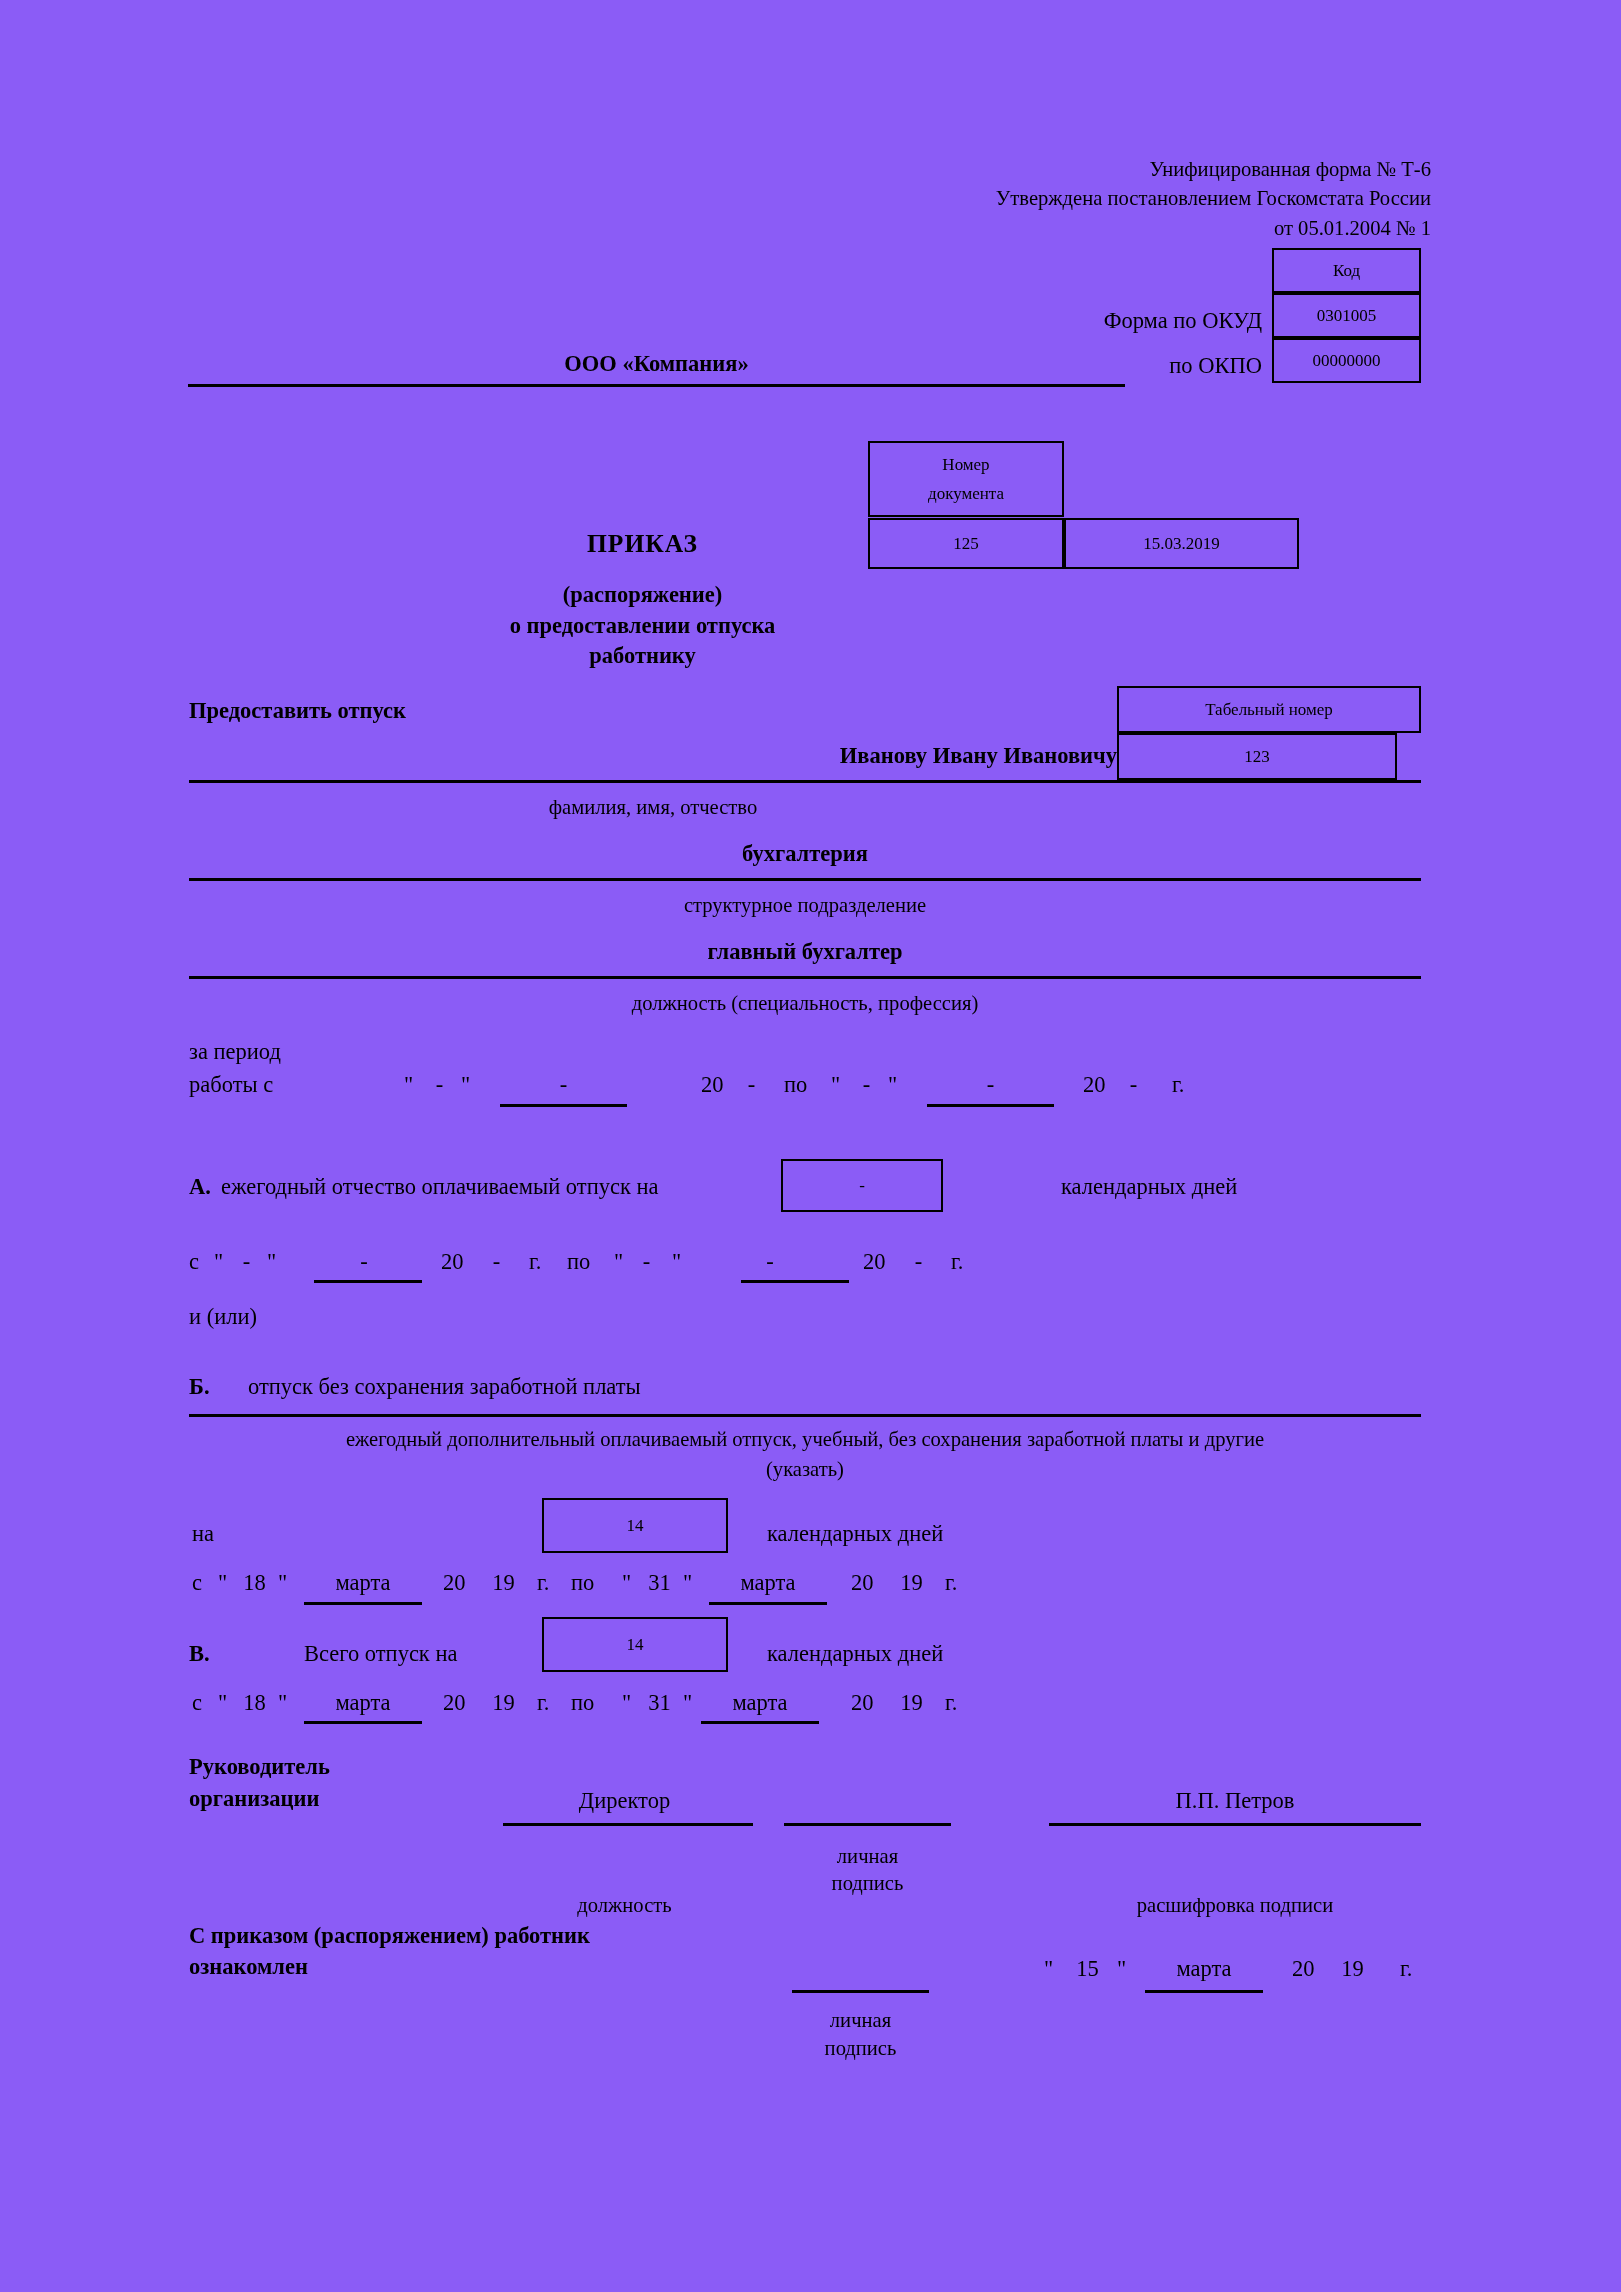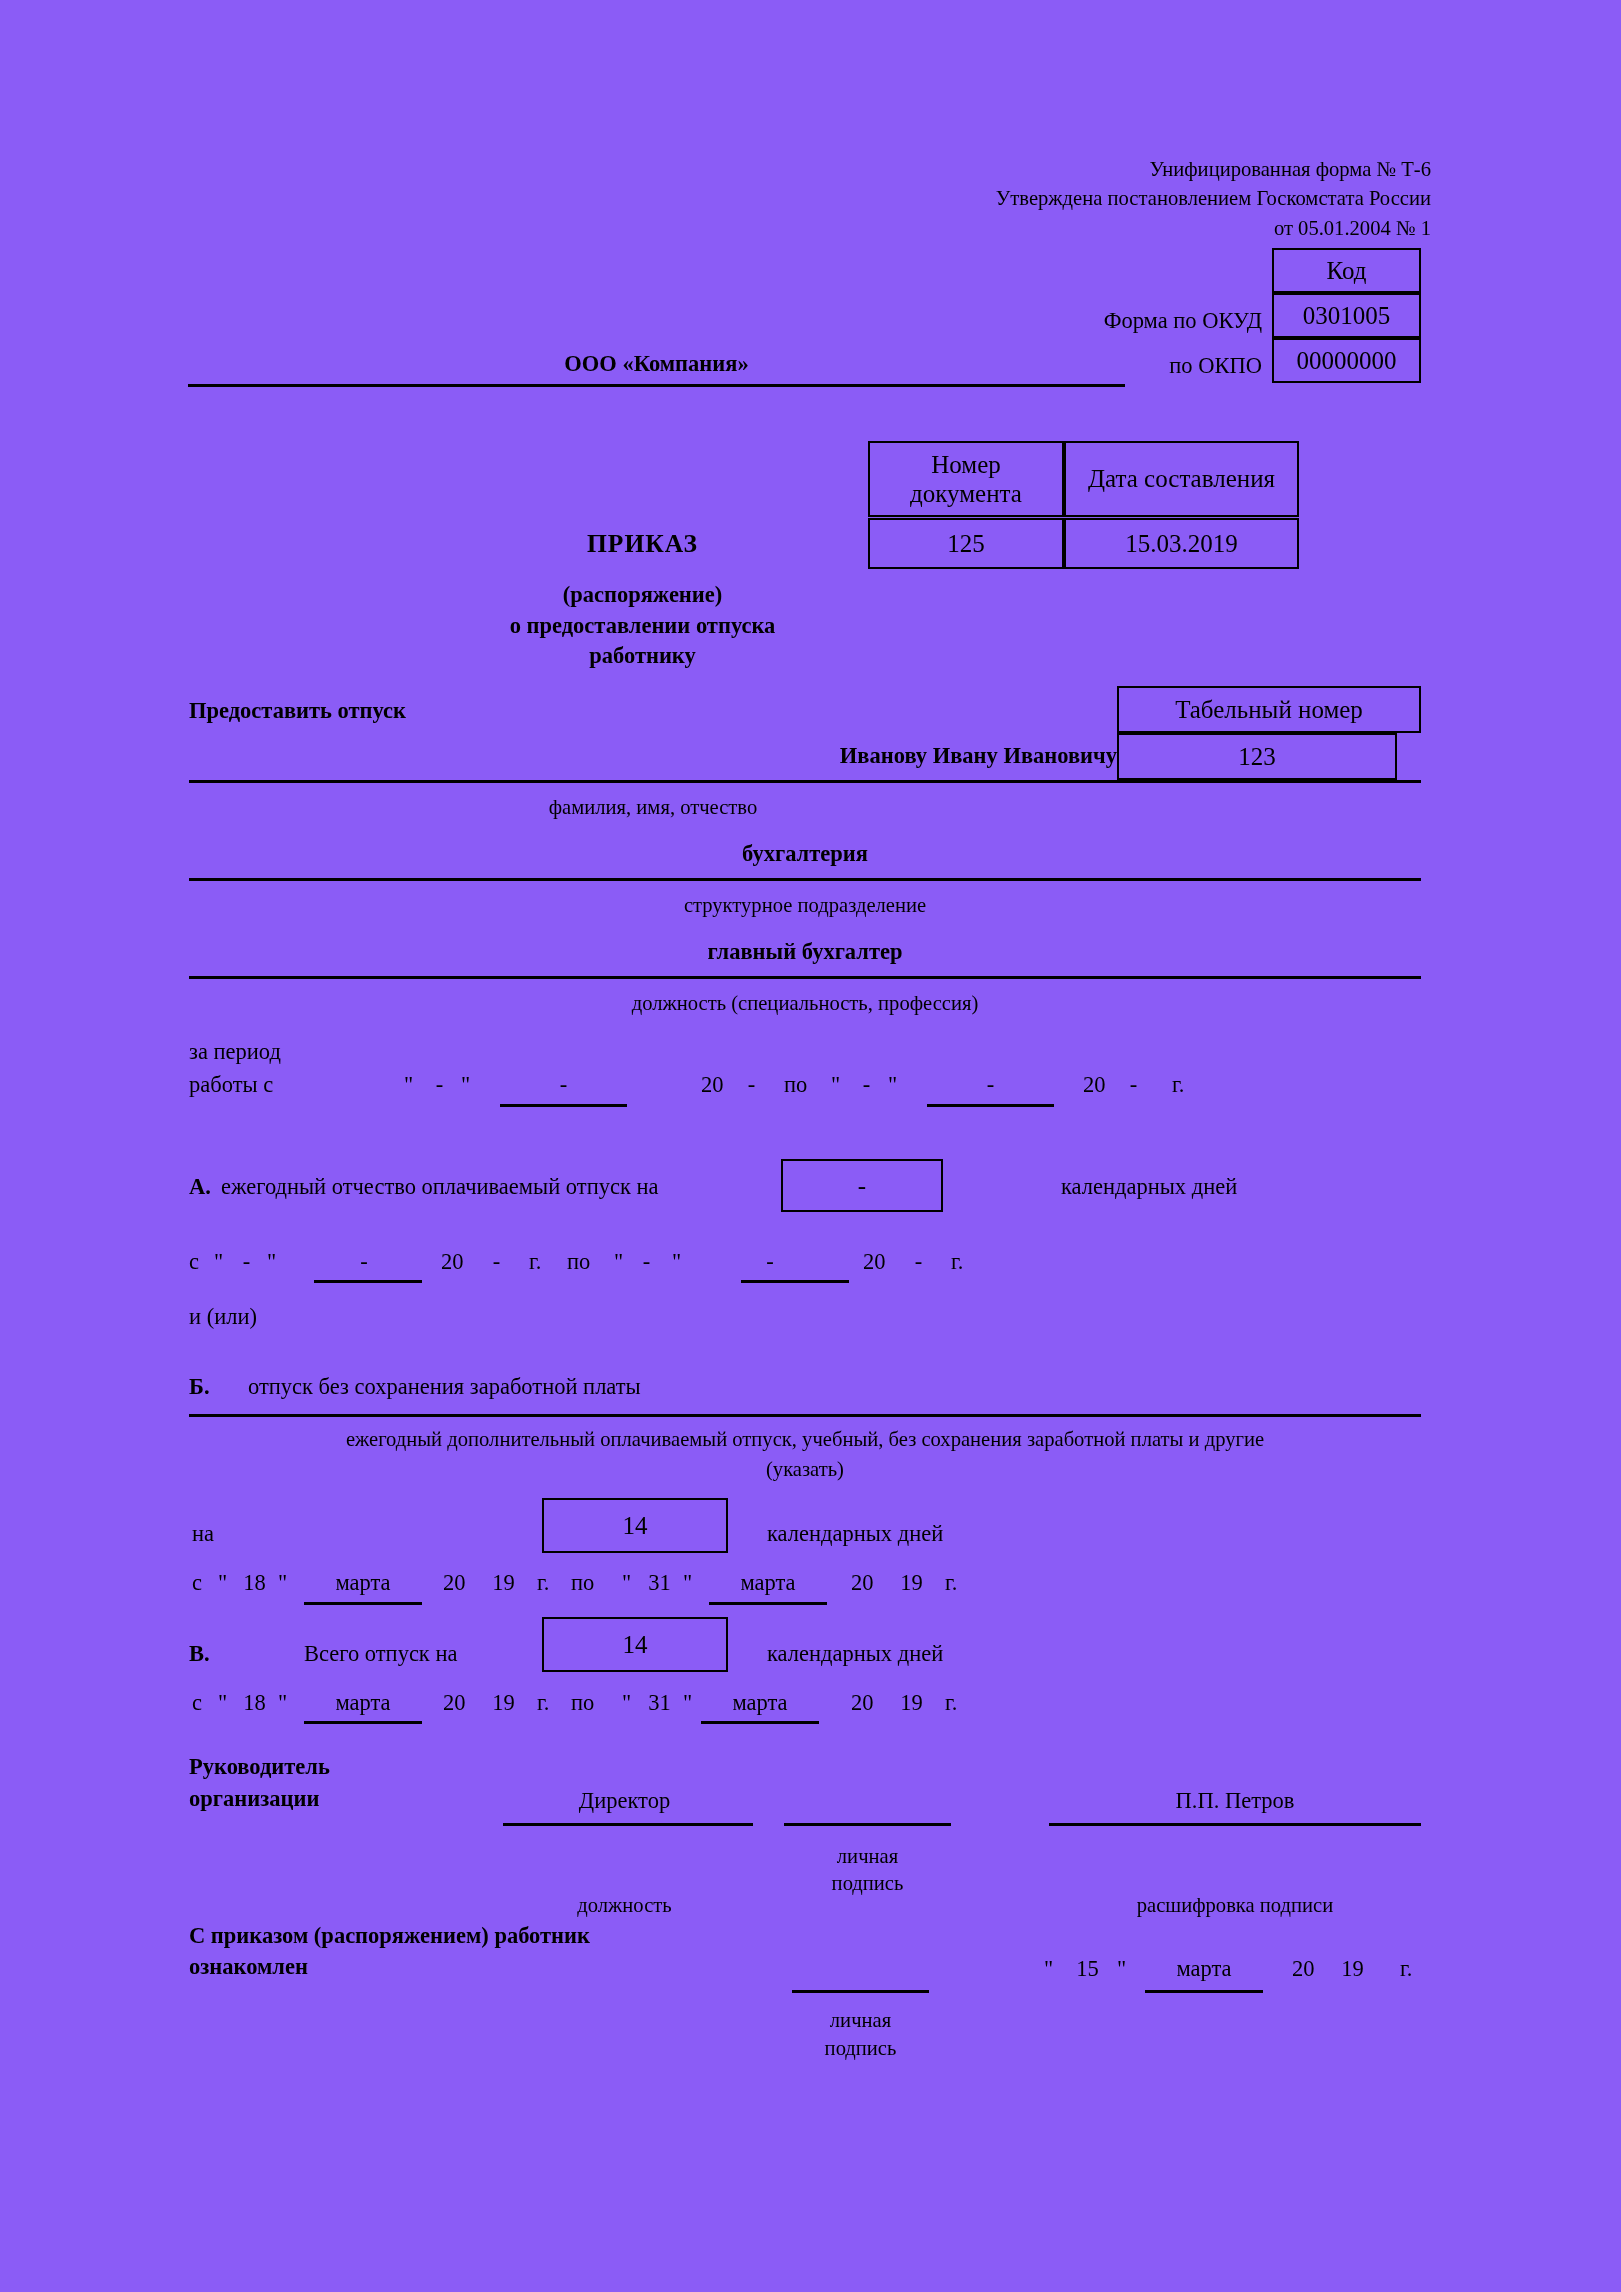--- a/index.html
+++ b/index.html
@@ -39,21 +39,21 @@
   }
 
   
   .box {
     position: absolute;
     border: 2px solid #000000;
     box-sizing: border-box;
     display: flex;
     align-items: center;
     justify-content: center;
-    font-size: 25px;
+    font-size: 17px;
   }
 
   
   .fieldline {
     position: absolute;
     background: #000000;
     height: 2.9px;
   }
 </style>
 </head>
@@ -73,21 +73,20 @@
   <div class="abs t-body right" style="left:980px; top:351px; width:282px;">по ОКПО</div>
   <div class="box" style="left:1272px; top:338px; width:149px; height:45px;">00000000</div>
 
   <div class="abs t-sub center" style="left:188px; top:351px; width:937px;">ООО «Компания»</div>
   <div class="rule" style="left:188px; top:384px; width:937px;"></div>
 
   <div class="box" style="left:868px; top:441px; width:196px; height:76px; flex-direction:column; line-height:29px;">
     <span>Номер</span>
     <span>документа</span>
   </div>
-  <div class="box" style="left:1064px; top:441px; width:235px; height:76px;">Дата составления</div>
 
   <div class="box" style="left:868px; top:518px; width:196px; height:51px;">125</div>
   <div class="box" style="left:1064px; top:518px; width:235px; height:51px;">15.03.2019</div>
 
   <div class="abs t-title center" style="left:461px; top:529px; width:363px;">ПРИКАЗ</div>
   <div class="abs t-sub center" style="left:461px; top:582px; width:363px;">(распоряжение)</div>
   <div class="abs t-sub center" style="left:461px; top:613px; width:363px;">о предоставлении отпуска</div>
   <div class="abs t-sub center" style="left:461px; top:643px; width:363px;">работнику</div>
 
   <div class="abs t-sub" style="left:189px; top:698px;">Предоставить отпуск</div>

